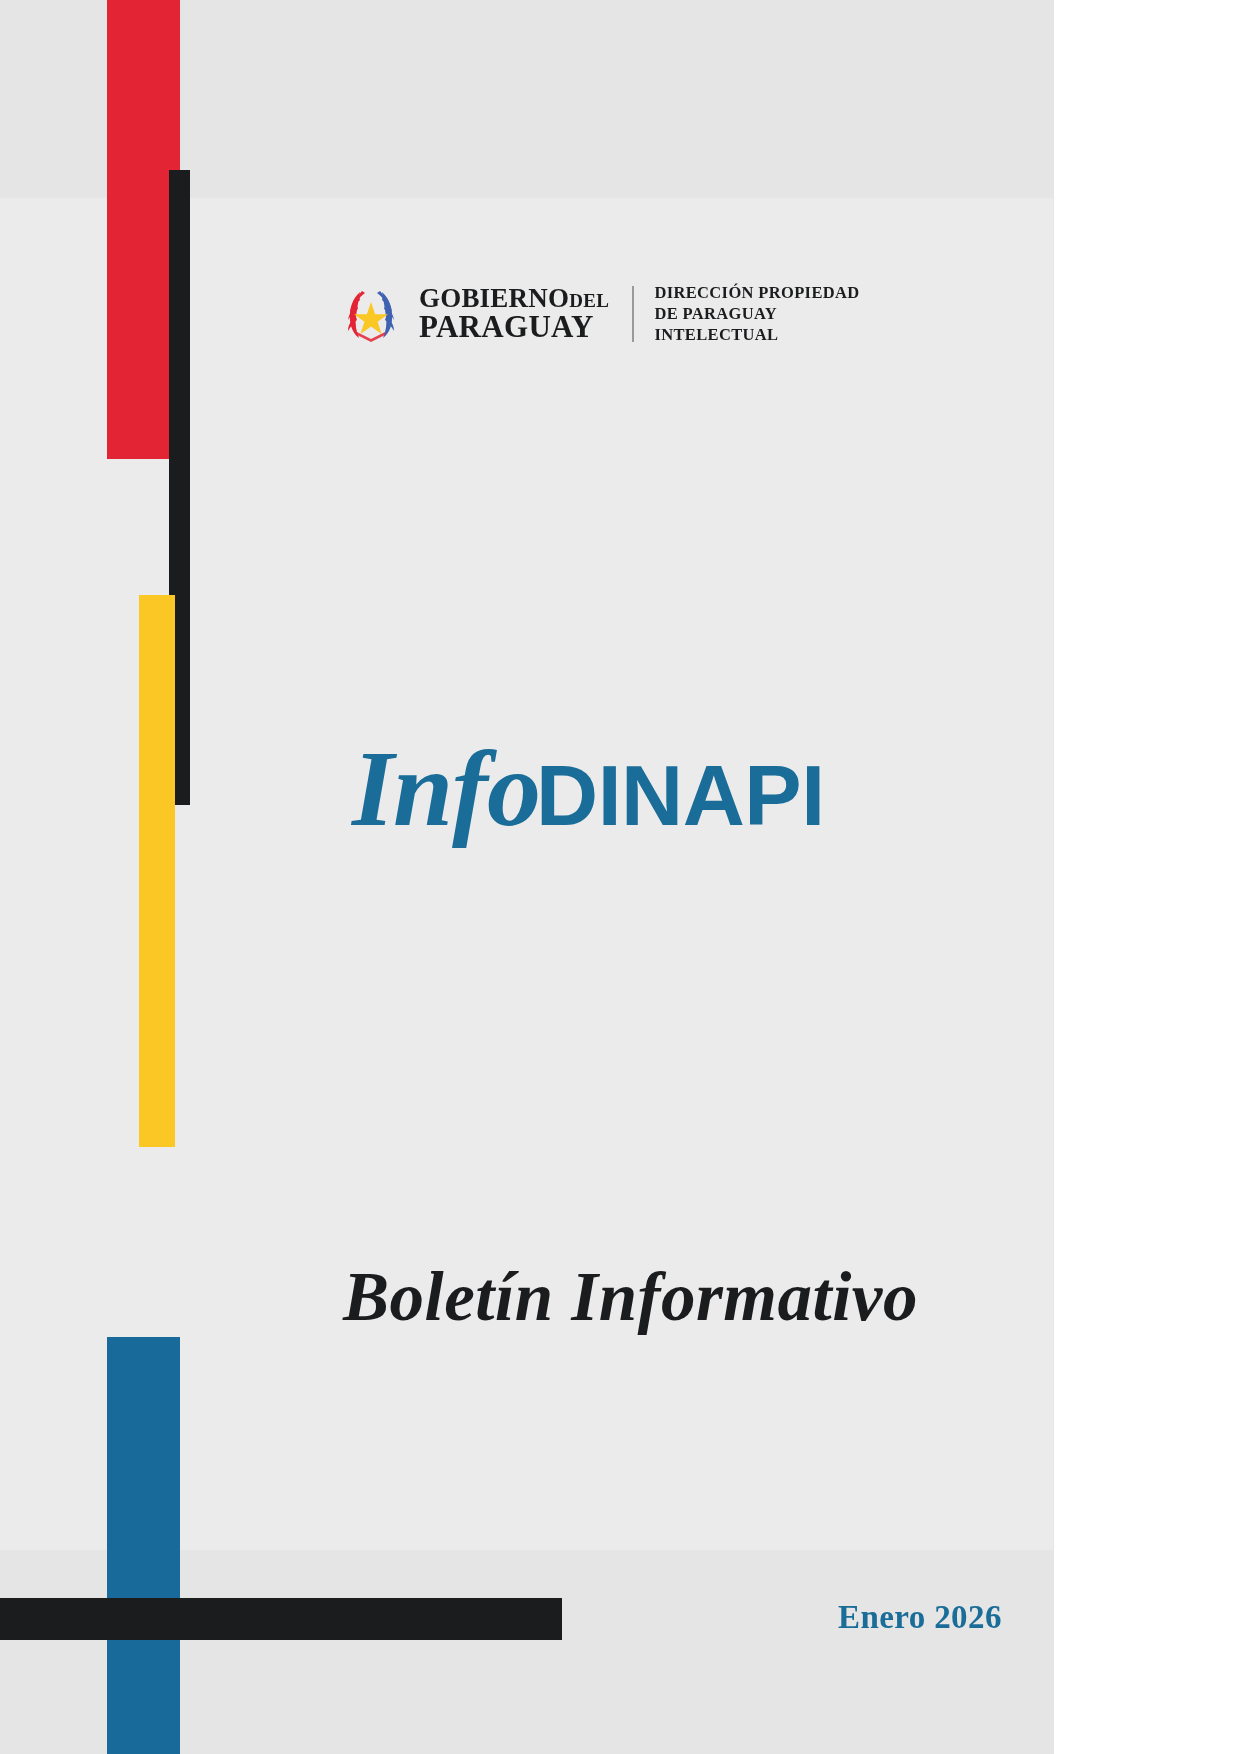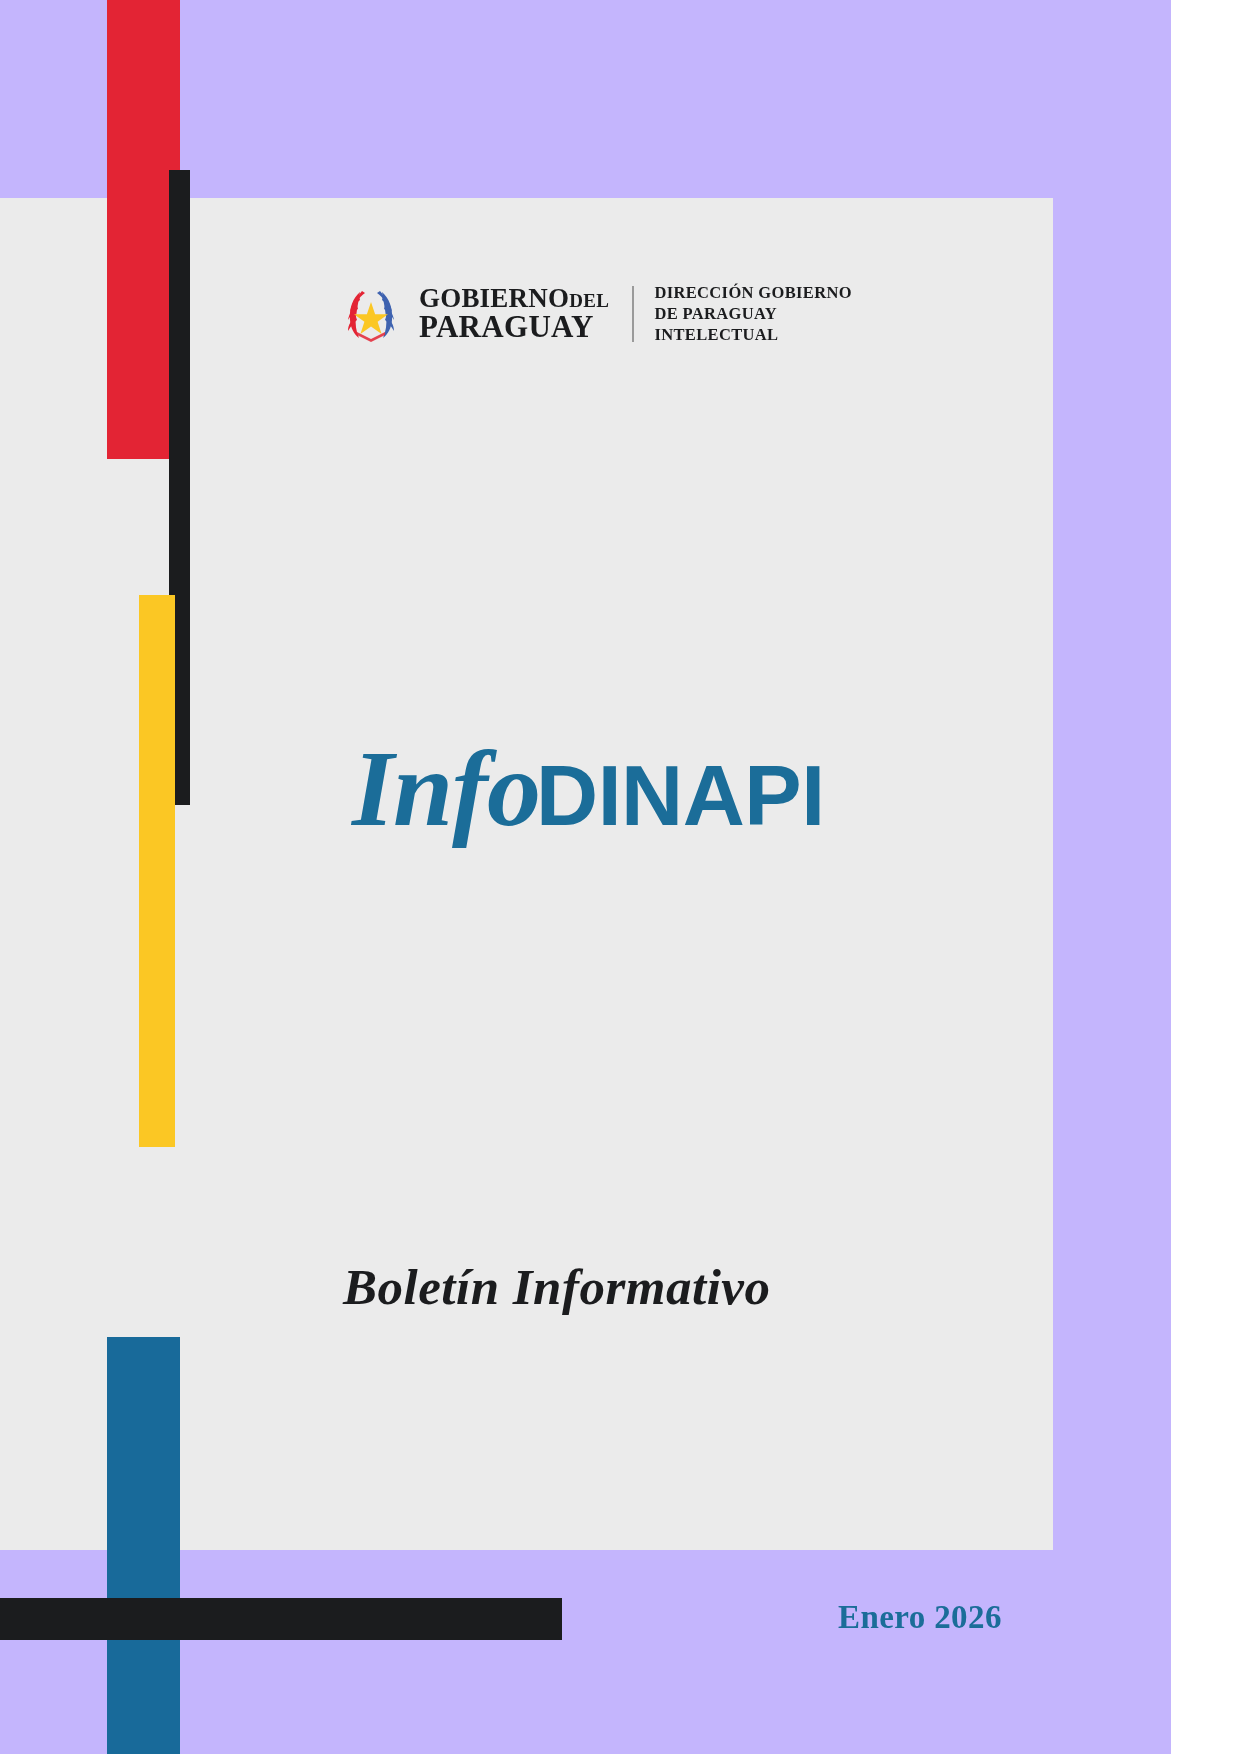--- a/index.html
+++ b/index.html
@@ -5,23 +5,23 @@
   html, body {
     margin: 0;
     padding: 0;
     background: #ffffff;
   }
   body {
     font-family: "Liberation Sans", sans-serif;
   }
   .page {
     position: relative;
-    width: 1171px;
+    width: 1054px;
     height: 1754px;
-    background: #c4b5fd;
+    background: #e5e5e5;
     overflow: hidden;
   }
 
   
   .gray-panel {
     position: absolute;
     left: 0;
     top: 198px;
     width: 1053px;
     height: 1352px;
@@ -159,21 +159,21 @@
   }
 
   
   .subtitle {
     position: absolute;
     left: 343px;
     top: 1258px;
     font-family: "Liberation Serif", serif;
     font-style: italic;
     font-weight: bold;
-    font-size: 51px;
+    font-size: 69px;
     color: #1b1c1e;
     letter-spacing: 0.5px;
     white-space: nowrap;
   }
 
   
   .issue-date {
     position: absolute;
     left: 838px;
     top: 1599px;
@@ -228,21 +228,21 @@
     </span>
 
     <span class="logo-wordmark">
       <div class="logo-line1"><span>GOBIERNO</span><span class="del">DEL</span></div>
       <div class="logo-line2">PARAGUAY</div>
     </span>
 
     <span class="logo-divider"></span>
 
     <span class="logo-agency">
-      <div>DIRECCIÓN GOBIERNO</div>
+      <div>DIRECCIÓN PROPIEDAD</div>
       <div>DE PARAGUAY</div>
       <div>INTELECTUAL</div>
     </span>
   </div>
 
   <div class="main-title">
     <span class="title-info">Info</span><span class="title-dinapi">DINAPI</span>
   </div>
 
   <div class="subtitle">Boletín Informativo</div>

